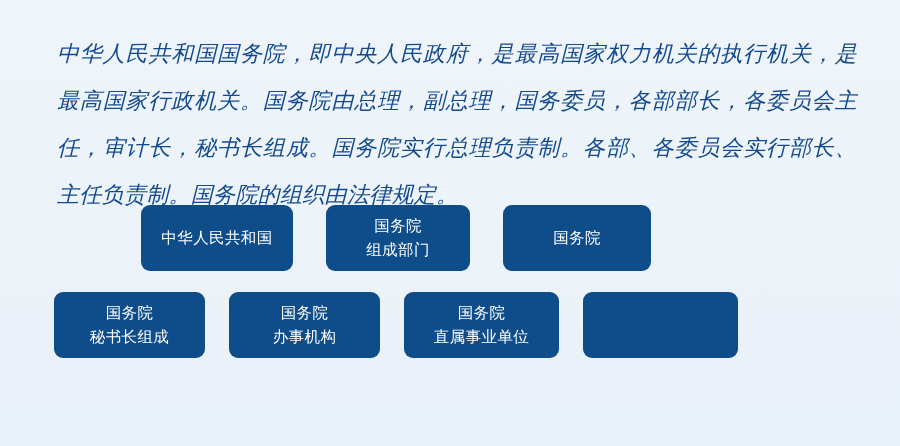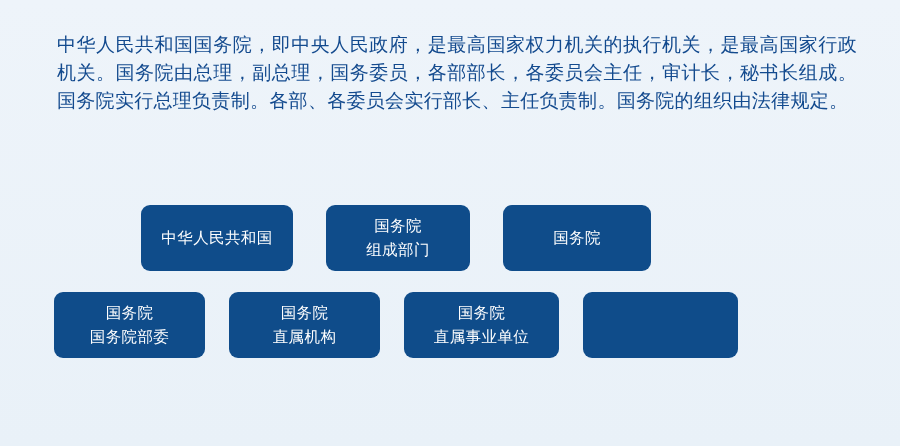--- a/index.html
+++ b/index.html
@@ -19,25 +19,26 @@
     height: 446px;
     background: linear-gradient(180deg, #eef4fa 0%, #e9f1f8 100%);
     box-sizing: border-box;
   }
   .intro {
     position: absolute;
     left: 57px;
     top: 30px;
     width: 800px;
     color: #134a8e;
-    font-size: 19px;
-    line-height: 28px;
+    font-size: 22px;
+    line-height: 47px;
     letter-spacing: 0.3px;
     text-align: justify;
     font-family: "DejaVu Sans", "Liberation Sans", sans-serif;
+    font-style: italic;
   }
   .chart {
     position: absolute;
     left: 0;
     top: 205px;
     width: 792px;
     font-family: Liberation Serif, serif;
   }
   .row {
     display: flex;
@@ -96,25 +97,25 @@
         <span class="line">组成部门</span>
       </div>
       <div class="node n-w3">
         <span class="line">国务院</span>
       </div>
     </div>
 
     <div class="row row-2">
       <div class="node n-w4">
         <span class="line">国务院</span>
-        <span class="line">国务院部委</span>
+        <span class="line">秘书长组成</span>
       </div>
       <div class="node n-w5">
         <span class="line">国务院</span>
-        <span class="line">直属机构</span>
+        <span class="line">办事机构</span>
       </div>
       <div class="node n-w6">
         <span class="line">国务院</span>
         <span class="line">直属事业单位</span>
       </div>
       <div class="node n-w7">
       </div>
     </div>
 
   </div>

